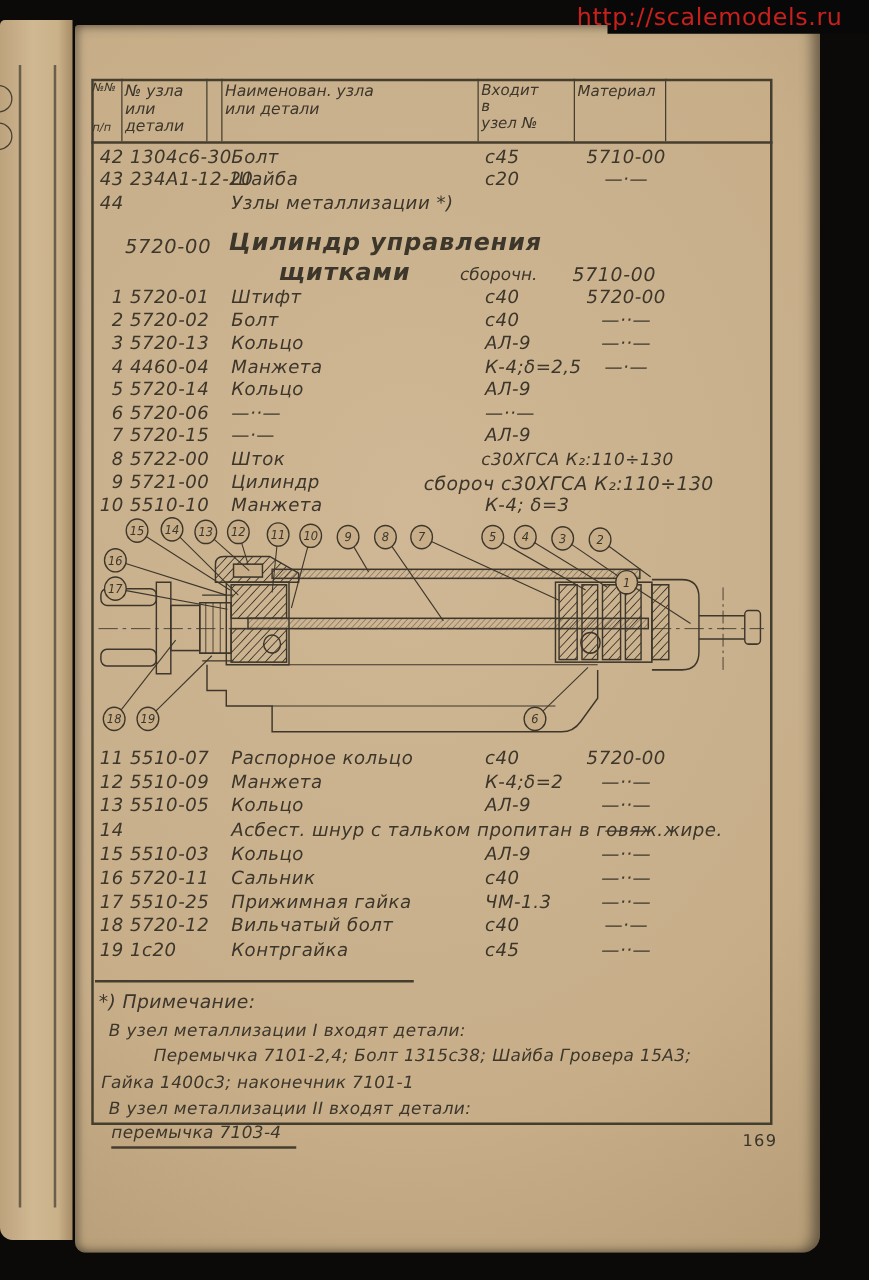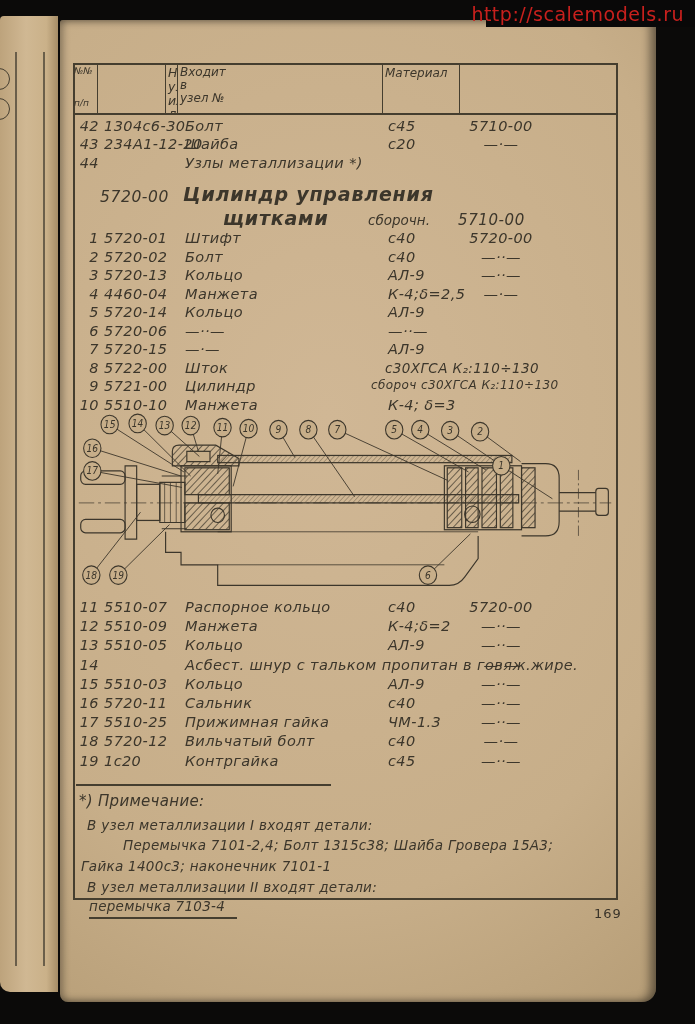--- a/index.html
+++ b/index.html
@@ -22,21 +22,21 @@
     position:absolute;left:60px;top:20px;width:596px;height:982px;
     background:radial-gradient(120% 90% at 45% 40%, #d0b795 0%, #c7ae89 55%, #b49b74 85%, #a18862 100%);
     border-radius:3px 6px 14px 8px;
     box-shadow:-6px 0 10px rgba(0,0,0,.45) inset, 4px 0 6px rgba(0,0,0,.25) inset;
     color:#3c362b;
   }
   .watermark-bar{
     position:absolute;left:486px;top:0;width:209px;height:27px;
     background:#090808;
     display:flex;align-items:center;justify-content:flex-end;
-    padding-right:11px;box-sizing:border-box;
+    padding-right:21px;box-sizing:border-box;
   }
   .watermark-url{
     color:#c8201d;font-size:19px;letter-spacing:.5px;font-weight:500;
     font-family:"DejaVu Sans", sans-serif;white-space:nowrap;
   }
   
   .tbl-box{
     position:absolute;left:13px;top:43px;width:545px;height:837px;
     border:2px solid #453e2f;box-sizing:border-box;
   }
@@ -53,21 +53,21 @@
   .hc.c6{font-size:12px;text-align:left;}
   
   .rows{position:absolute;left:13px;width:601px;font-style:italic;font-size:14.5px;letter-spacing:.4px;--rh:18.3px;}
   .prow{position:relative;height:var(--rh);white-space:nowrap;}
   .prow span{position:absolute;top:0;}
   .c-n{left:0;width:26px;text-align:right;}
   .c-part{left:31px;}
   .c-name{left:112px;}
   .c-mat{left:315px;}
   .c-mat.semi{left:300px;font-size:13.5px;margin-left:12px;}
-  .c-mat.wide{left:266px;font-size:12px;margin-left:32px;}
+  .c-mat.wide{left:266px;font-size:15px;}
   .c-node{left:383px;width:90px;text-align:center;}
   
   .section-head{position:absolute;left:13px;top:163px;width:545px;font-style:italic;}
   .sec-part{position:absolute;left:27px;top:5px;font-size:15.5px;letter-spacing:.6px;}
   .sec-t1{position:absolute;left:110px;top:0;font-size:19px;font-weight:600;letter-spacing:.8px;}
   .sec-t2{position:absolute;left:150px;top:24px;font-size:19px;font-weight:600;letter-spacing:.8px;text-align:center;}
   .sec-asm{position:absolute;left:295px;top:29px;font-size:13.5px;}
   .sec-node{position:absolute;left:385px;top:28px;font-size:15px;letter-spacing:.6px;}
   
   .figure{position:absolute;left:13px;top:388px;width:545px;height:196px;}
@@ -96,20 +96,23 @@
 
 <div class="page-main">
 
   <div class="tbl-box"></div>
 
   <div class="tbl-header">
     <div class="hc c1">
       <span>№№</span>
       <span>п/п</span>
     </div>
+    <div class="hc c2">№ узла
+или
+детали</div>
     <div class="hc c3"></div>
     <div class="hc c4">Наименован. узла
 или  детали</div>
     <div class="hc c6">Входит
 в
 узел №</div>
     <div class="hc c5">Материал</div>
     <div class="hc c7"></div>
   </div>
 

